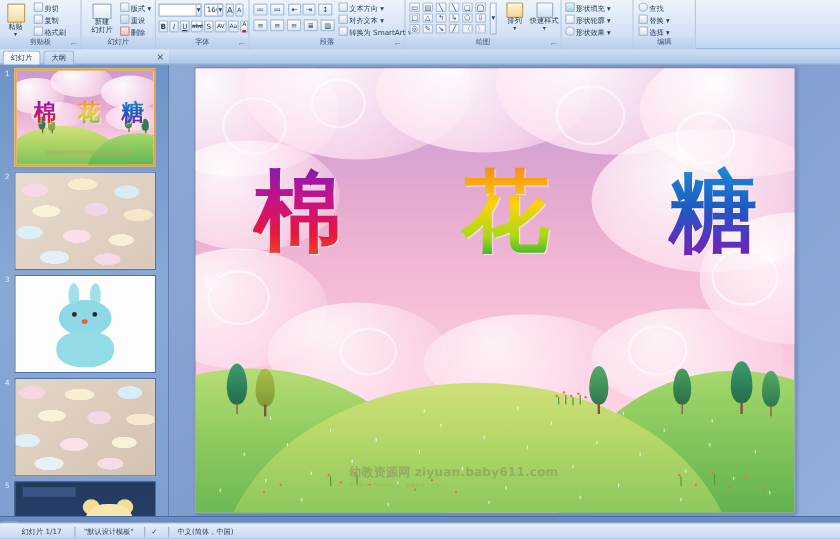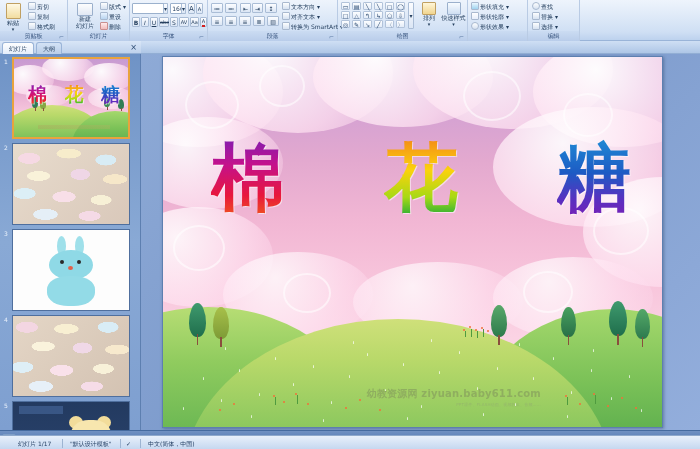--- a/index.html
+++ b/index.html
@@ -163,21 +163,21 @@
     -webkit-background-clip:text; background-clip:text;
     color:transparent; -webkit-text-fill-color:transparent;
     text-shadow:none;
     filter: drop-shadow(1px 1px 0 rgba(255,255,255,.55));
   }
   #ch1 { background-image: linear-gradient(180deg,#7a1fb5 0%, #c4118c 35%, #e8173c 72%, #f05a1c 100%); }
   #ch2 { background-image: linear-gradient(180deg,#f3841a 0%, #fbd20c 42%, #a8d915 74%, #16a83c 100%); }
   #ch3 { background-image: linear-gradient(180deg,#1e8fd6 0%, #1d5bc4 45%, #5b2fc0 78%, #7a1fb5 100%); }
 
   #watermark {
-    position:absolute; left:128px; bottom:20px; width:250px; text-align:right;
+    position:absolute; left:128px; bottom:20px; width:250px; text-align:left;
   }
   #wm-main { font-size:10px; color:#8fae5f; font-weight:bold; letter-spacing:0.2px; }
   #wm-sub { font-size:4px; color:#95b86a; margin-top:1px; letter-spacing:0.2px; }
 
   
   #status {
     position:absolute; left:0; bottom:0; width:700px; height:19px;
     background: linear-gradient(180deg,#6f90c2 0%, #5f83b9 35%, #4f74ae 100%);
     border-top:1px solid #456a9f;
   }

